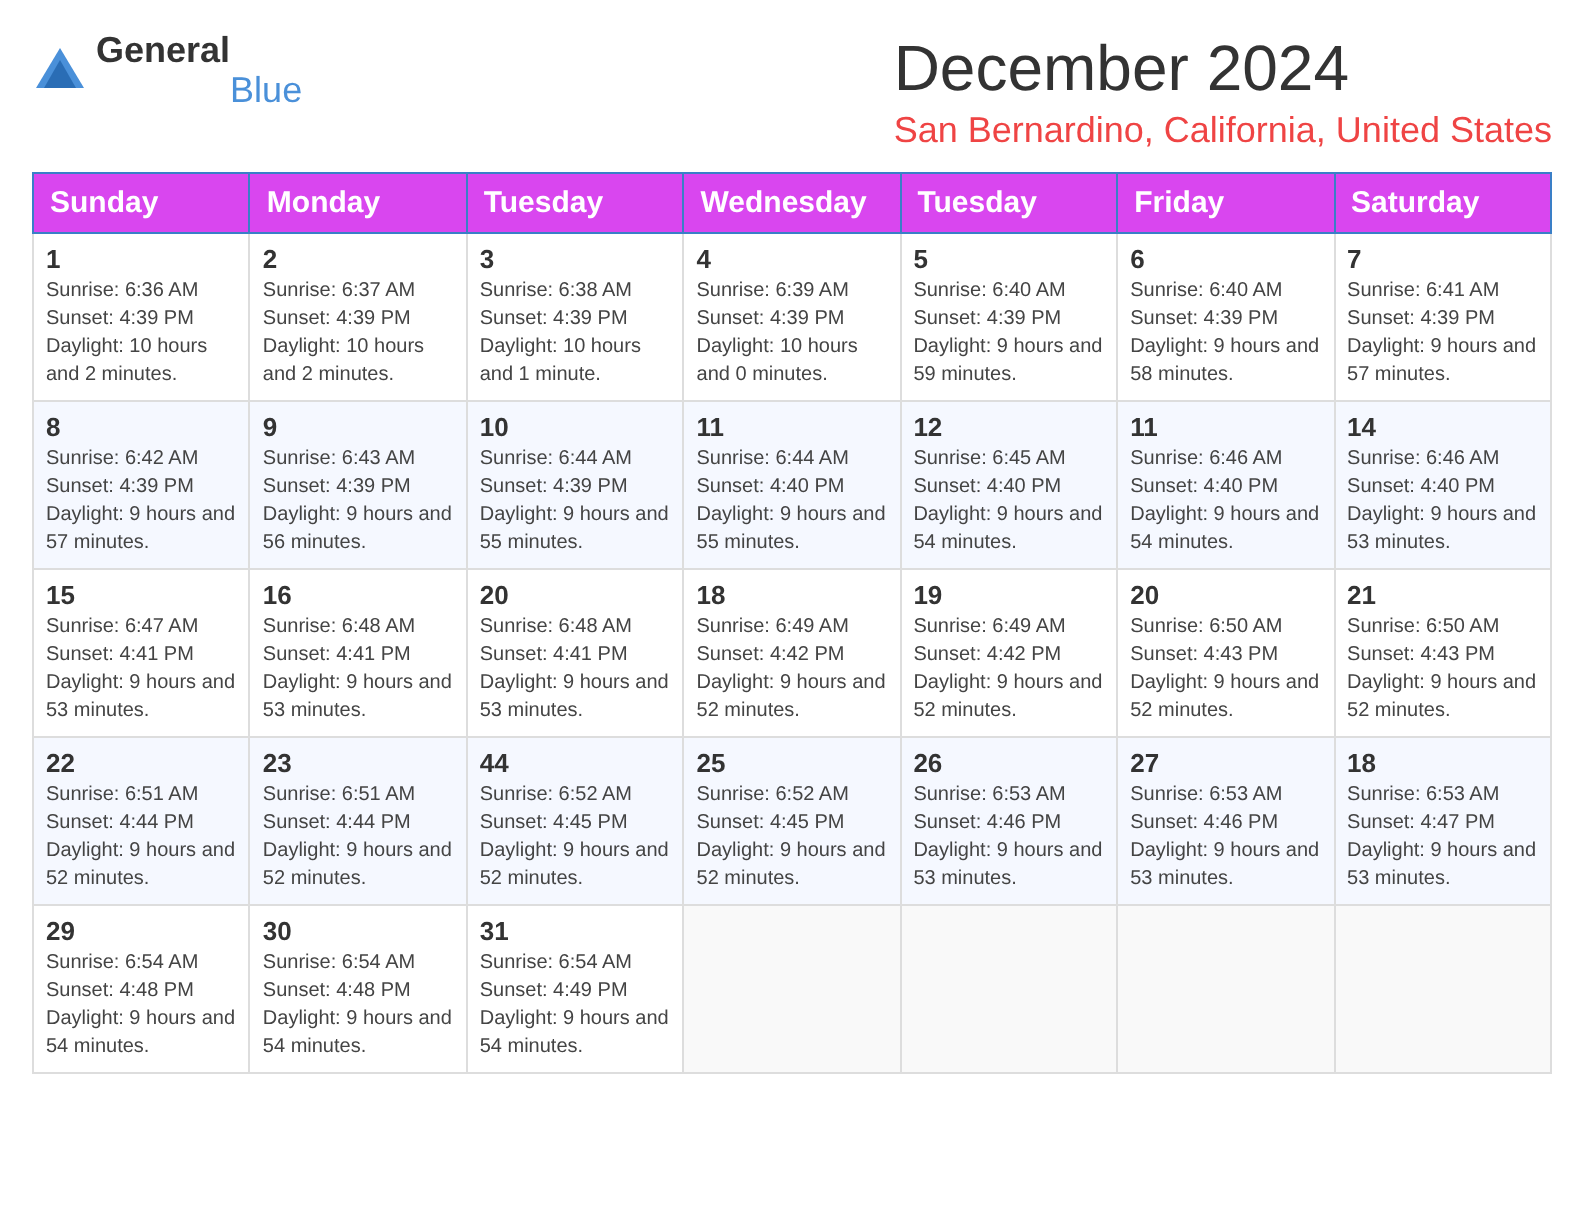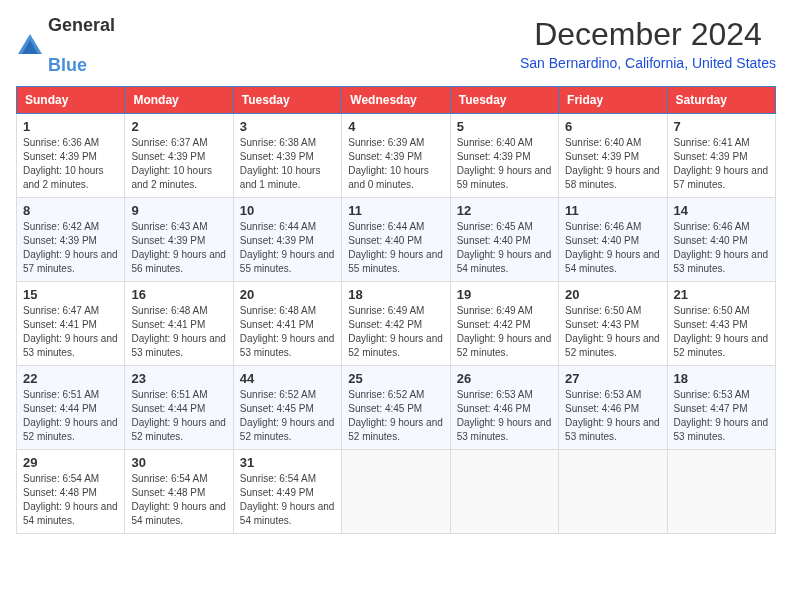--- a/index.html
+++ b/index.html
@@ -16,60 +16,60 @@
       align-items: flex-start;
       margin-bottom: 10px;
     }
     .logo {
       display: flex;
       align-items: center;
       gap: 4px;
     }
     .logo-text {
       display: flex;
-      flex-direction: column;
+      flex-direction: row;
       line-height: 1.1;
     }
     .logo-general {
       font-size: 18px;
       font-weight: bold;
       color: #333;
     }
     .logo-blue {
       font-size: 18px;
-      font-weight: bold;
+      font-weight: normal;
       color: #4a90d9;
       margin-top: 20px;
     }
     .logo-icon {
       width: 28px;
       height: 28px;
     }
     .title-area {
-      text-align: center;
+      text-align: left;
     }
     .month-title {
       font-size: 32px;
       font-weight: normal;
       color: #333;
     }
     .location-title {
-      font-size: 14px;
-      color: #1d4ed8;
+      font-size: 18px;
+      color: #ef4444;
       margin-top: 2px;
     }
     .calendar-table {
       width: 100%;
       border-collapse: collapse;
       border: 1px solid #ccc;
     }
     .calendar-table th {
-      background: #ef4444;
+      background: #d946ef;
       color: #fff;
-      font-size: 12px;
+      font-size: 15px;
       font-weight: bold;
       padding: 6px 8px;
       text-align: left;
       border: 1px solid #3a7fc7;
     }
     .calendar-table td {
       vertical-align: top;
       padding: 5px 6px;
       border: 1px solid #ddd;
       font-size: 10.5px;

